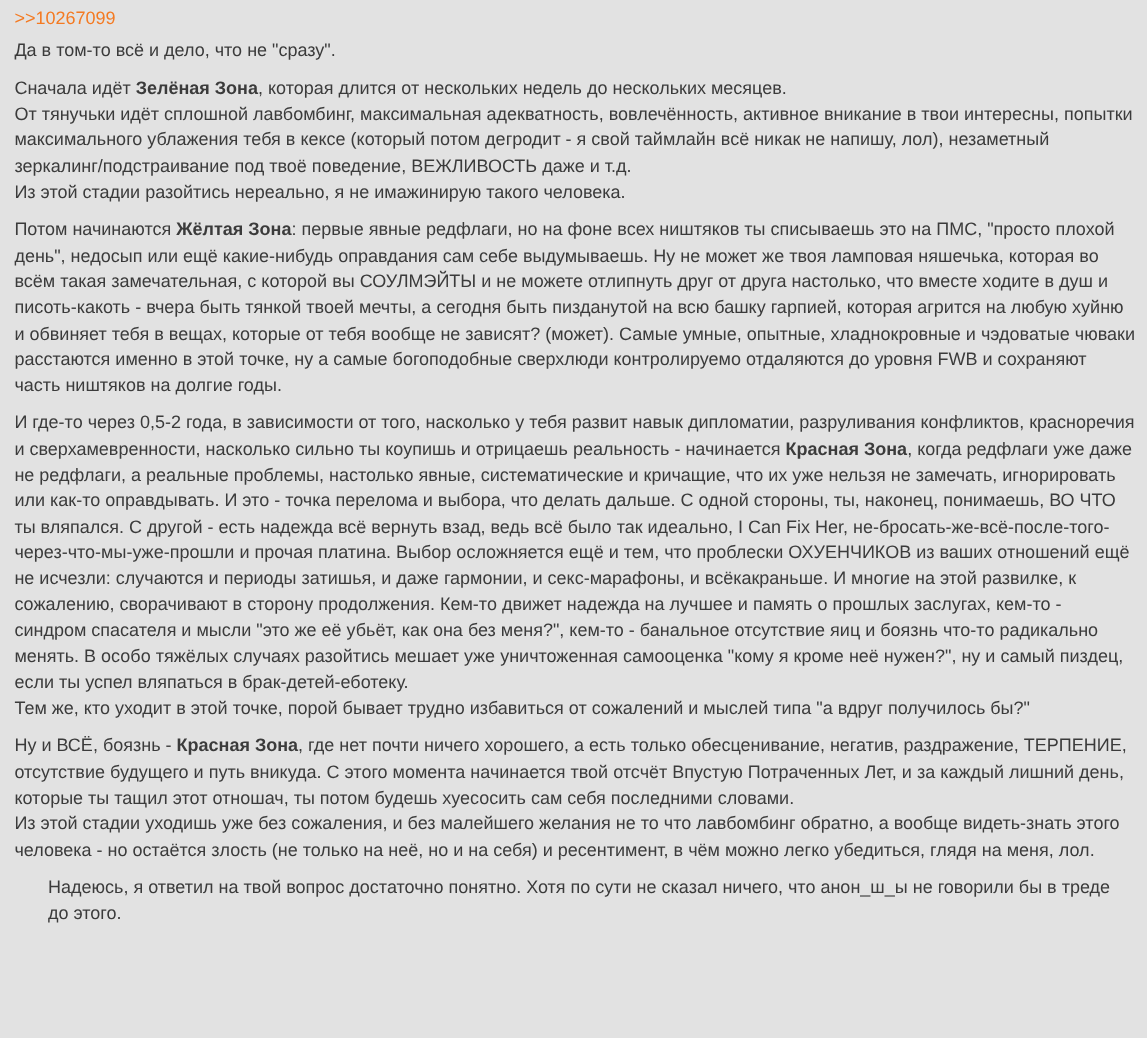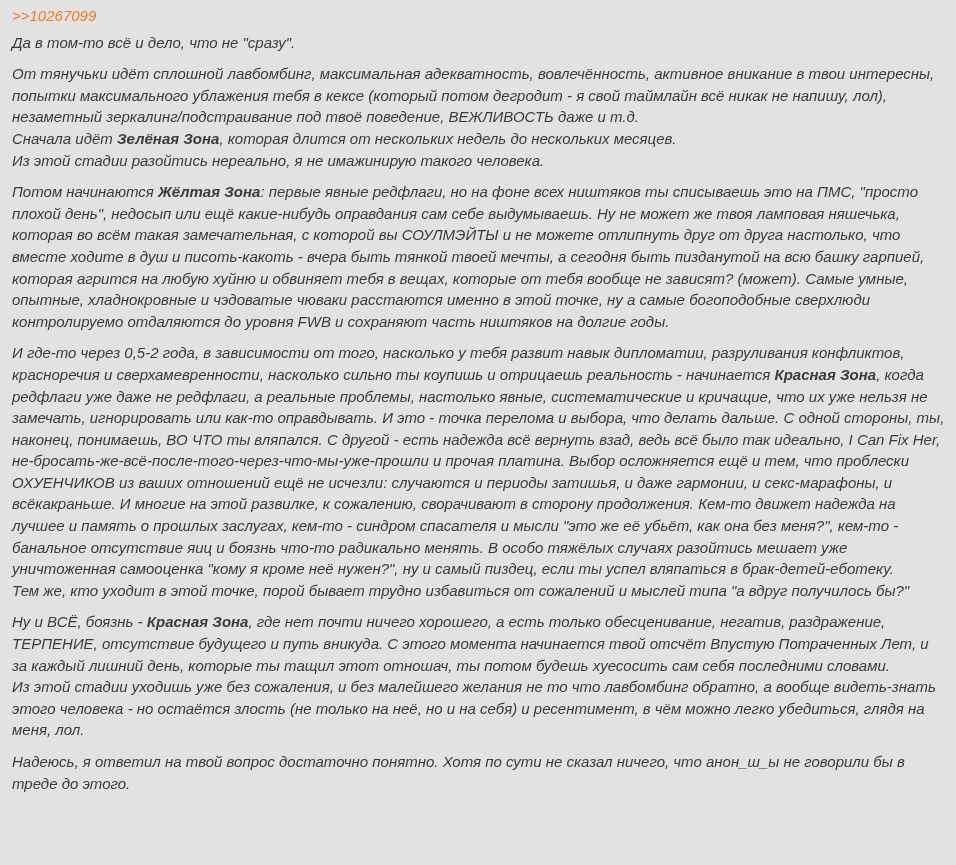--- a/index.html
+++ b/index.html
@@ -12,27 +12,27 @@
     overflow: hidden;
     background: var(--page-bg, #e2e2e2);
     color: var(--text-color, #3b3b3b);
     font-family: "Liberation Sans", sans-serif;
     font-size: 15px;
     line-height: 21.6px;
   }
   .post {
     padding: 5px 10px 0 12px;
     width: 934px;
-    font-style: italic;
   }
   .block {
     margin: 0 0 10px 0;
   }
   .block:last-child {
     margin-bottom: 0;
+    margin-left: 28px;
   }
   .line {
     min-height: 21.6px;
   }
   .line.quote {
     color: var(--quote-color, #789922);
   }
   a.postlink {
     color: var(--link-color, #f47a22);
     text-decoration: none;
@@ -47,22 +47,22 @@
 </style>
 </head>
 <body style="--page-bg: #e2e2e2; --link-color: #f47a22; --quote-color: #789922; --text-color: #3b3b3b;">
 
 <div class="post">
     <div class="block">
       <div class="line reply-ref"><a href="#" class="postlink">&gt;&gt;10267099</a></div>
       <div class="line"><span>Да в том-то всё и дело, что не "сразу".</span></div>
     </div>
     <div class="block">
+      <div class="line"><span>Сначала идёт </span><b>Зелёная Зона</b><span>, которая длится от нескольких недель до нескольких месяцев.</span></div>
       <div class="line"><span>От тянучьки идёт сплошной лавбомбинг, максимальная адекватность, вовлечённость, активное вникание в твои интересны, попытки максимального ублажения тебя в кексе (который потом дегродит - я свой таймлайн всё никак не напишу, лол), незаметный зеркалинг/подстраивание под твоё поведение, ВЕЖЛИВОСТЬ даже и т.д.</span></div>
-      <div class="line"><span>Сначала идёт </span><b>Зелёная Зона</b><span>, которая длится от нескольких недель до нескольких месяцев.</span></div>
       <div class="line"><span>Из этой стадии разойтись нереально, я не имажинирую такого человека.</span></div>
     </div>
     <div class="block">
       <div class="line"><span>Потом начинаются </span><b>Жёлтая Зона</b><span>: первые явные редфлаги, но на фоне всех ништяков ты списываешь это на ПМС, "просто плохой день", недосып или ещё какие-нибудь оправдания сам себе выдумываешь. Ну не может же твоя ламповая няшечька, которая во всём такая замечательная, с которой вы СОУЛМЭЙТЫ и не можете отлипнуть друг от друга настолько, что вместе ходите в душ и писоть-какоть - вчера быть тянкой твоей мечты, а сегодня быть пизданутой на всю башку гарпией, которая агрится на любую хуйню и обвиняет тебя в вещах, которые от тебя вообще не зависят? (может). Самые умные, опытные, хладнокровные и чэдоватые чюваки расстаются именно в этой точке, ну а самые богоподобные сверхлюди контролируемо отдаляются до уровня FWB и сохраняют часть ништяков на долгие годы.</span></div>
     </div>
     <div class="block">
       <div class="line"><span>И где-то через 0,5-2 года, в зависимости от того, насколько у тебя развит навык дипломатии, разруливания конфликтов, красноречия и сверхамевренности, насколько сильно ты коупишь и отрицаешь реальность - начинается </span><b>Красная Зона</b><span>, когда редфлаги уже даже не редфлаги, а реальные проблемы, настолько явные, систематические и кричащие, что их уже нельзя не замечать, игнорировать или как-то оправдывать. И это - точка перелома и выбора, что делать дальше. С одной стороны, ты, наконец, понимаешь, ВО ЧТО ты вляпался. С другой - есть надежда всё вернуть взад, ведь всё было так идеально, I Can Fix Her, не-бросать-же-всё-после-того-через-что-мы-уже-прошли и прочая платина. Выбор осложняется ещё и тем, что проблески ОХУЕНЧИКОВ из ваших отношений ещё не исчезли: случаются и периоды затишья, и даже гармонии, и секс-марафоны, и всёкакраньше. И многие на этой развилке, к сожалению, сворачивают в сторону продолжения. Кем-то движет надежда на лучшее и память о прошлых заслугах, кем-то - синдром спасателя и мысли "это же её убьёт, как она без меня?", кем-то - банальное отсутствие яиц и боязнь что-то радикально менять. В особо тяжёлых случаях разойтись мешает уже уничтоженная самооценка "кому я кроме неё нужен?", ну и самый пиздец, если ты успел вляпаться в брак-детей-еботеку.</span></div>
       <div class="line"><span>Тем же, кто уходит в этой точке, порой бывает трудно избавиться от сожалений и мыслей типа "а вдруг получилось бы?"</span></div>
     </div>
     <div class="block">

